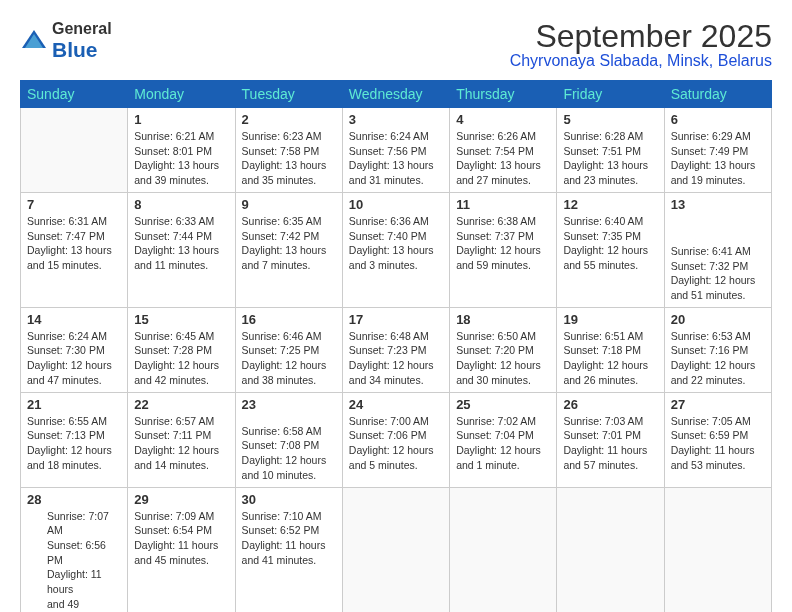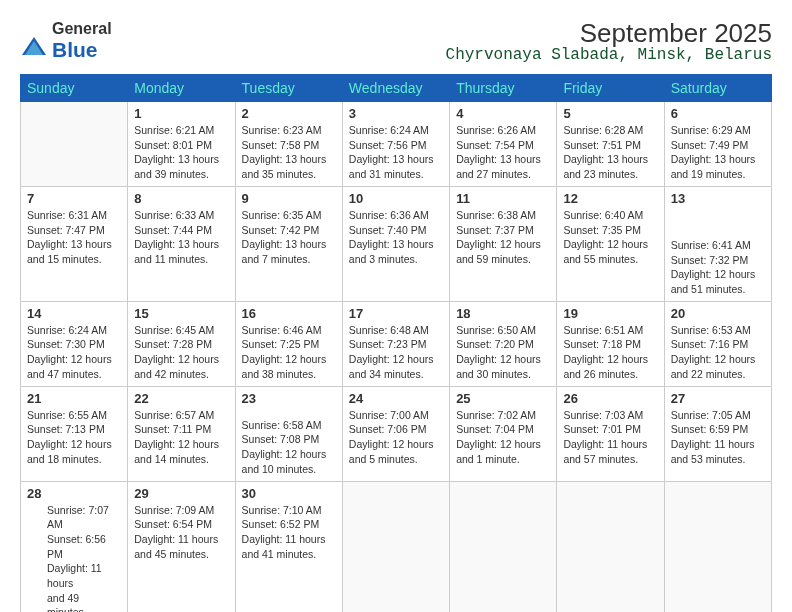--- a/index.html
+++ b/index.html
@@ -11,21 +11,21 @@
       padding: 20px;
     }
     .header {
       display: flex;
       justify-content: space-between;
       align-items: flex-start;
       margin-bottom: 10px;
     }
     .logo {
       display: flex;
-      align-items: flex-end;
+      align-items: center;
       gap: 4px;
     }
     .logo-text {
       display: flex;
       flex-direction: column;
       line-height: 1.1;
     }
     .logo-general {
       font-size: 16px;
       font-weight: bold;
@@ -37,29 +37,28 @@
       color: #1a5fb4;
     }
     .logo-icon {
       width: 28px;
       height: 28px;
     }
     .title-block {
       text-align: right;
     }
     .month-title {
-      font-size: 26px;
+      font-size: 32px;
       font-weight: normal;
       color: #333;
       line-height: 1;
     }
     .subtitle {
       font-size: 16px;
-      color: #14532d;
-      font-family: Liberation Mono, monospace;
+      color: #1d4ed8;
     }
     .calendar {
       width: 100%;
       border-collapse: collapse;
       border: 1px solid #ccc;
     }
     .calendar th {
       background: #1a5fb4;
       color: #5eead4;
       text-align: left;

